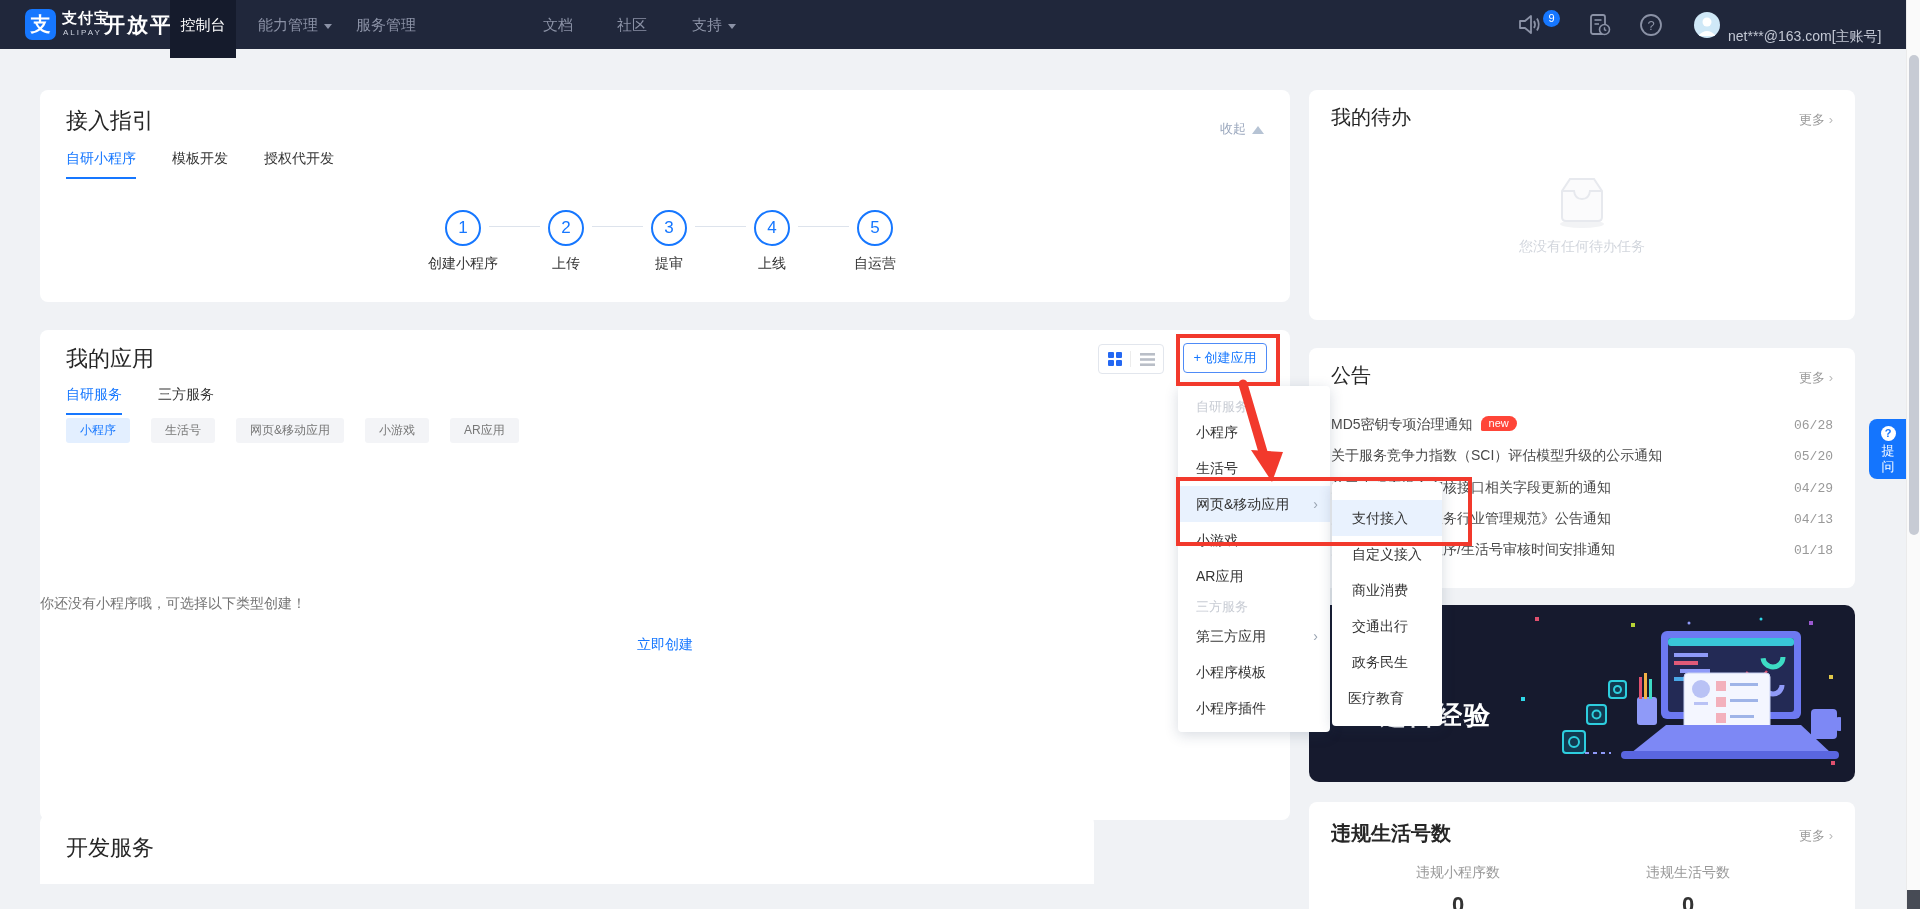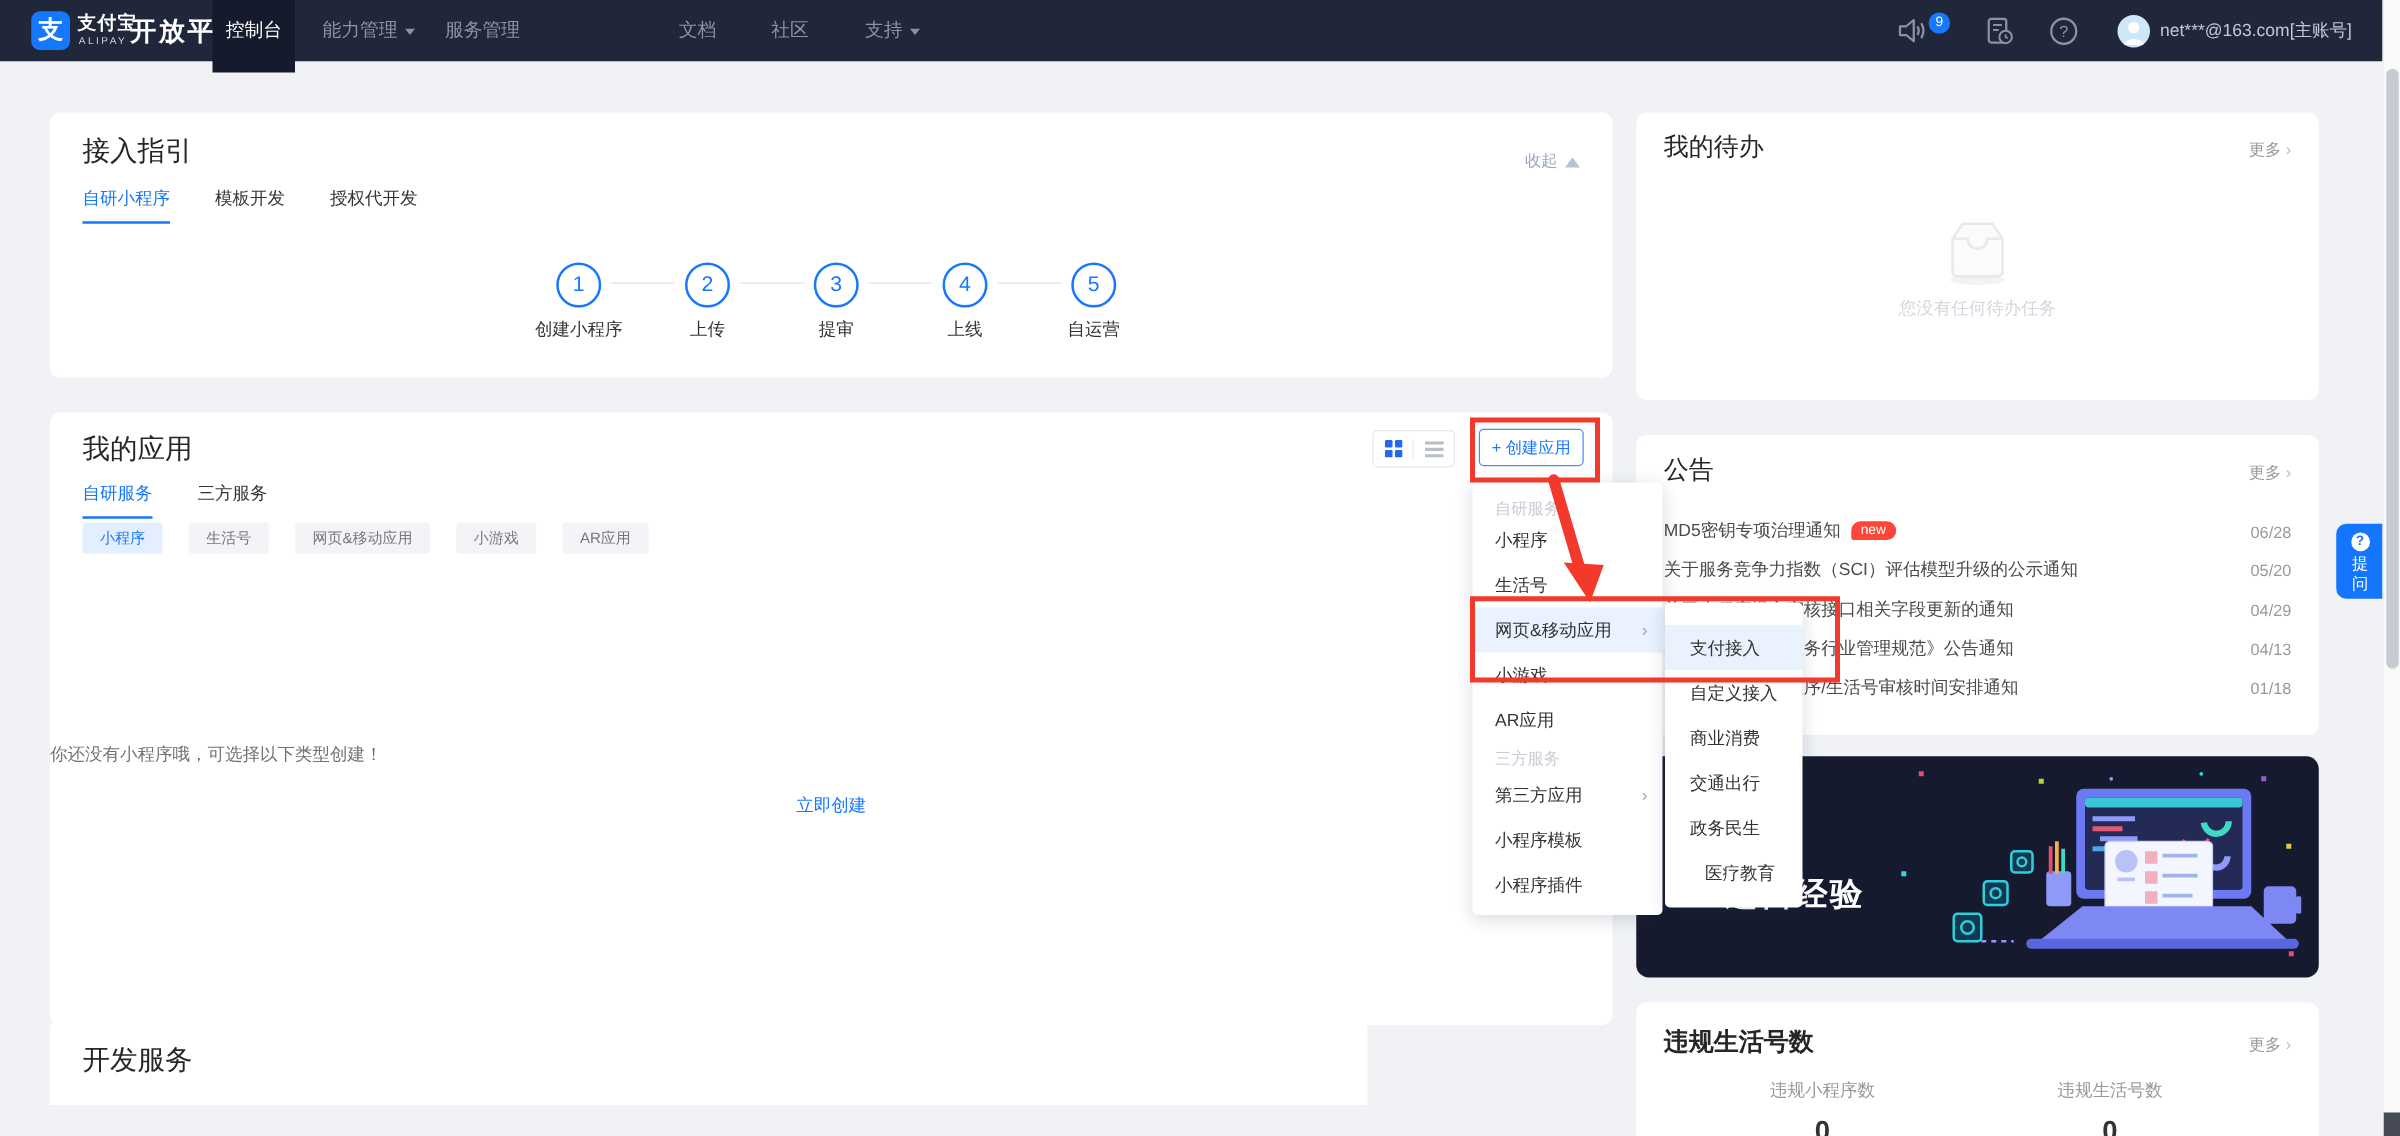--- a/index.html
+++ b/index.html
@@ -8,21 +8,21 @@
   
   .nav{position:absolute;left:0;top:0;width:1920px;height:49px;background:#20273b;z-index:5;}
   .logo-sq{position:absolute;left:25px;top:9px;width:31px;height:31px;background:#1677ff;border-radius:7px;color:#fff;font-size:20px;font-weight:bold;text-align:center;line-height:31px;}
   .brand-cn{position:absolute;left:62px;top:9px;color:#fff;font-size:15px;font-weight:bold;letter-spacing:1px;}
   .brand-en{position:absolute;left:63px;top:28px;color:#cfd4e0;font-size:8px;letter-spacing:2px;}
   .platform{position:absolute;left:104px;top:11px;color:#fff;font-size:21px;font-weight:600;letter-spacing:2px;}
   .nav-item{position:absolute;top:0;height:58px;line-height:49px;color:#8b92a6;font-size:15px;cursor:pointer;}
   .nav-item.active{background:#151b2c;color:#fff;text-align:center;}
   .cr{display:inline-block;width:0;height:0;border-left:4px solid transparent;border-right:4px solid transparent;border-top:5px solid #8b92a6;margin-left:6px;vertical-align:middle;}
   .badge{position:absolute;left:1543px;top:10px;width:17px;height:17px;border-radius:50%;background:#1677ff;color:#fff;font-size:11px;text-align:center;line-height:17px;z-index:6;}
-  .acct{position:absolute;left:1728px;top:0;height:51px;line-height:49px;color:#c3c8d4;font-size:14px;}
+  .acct{position:absolute;left:1728px;top:12px;height:51px;line-height:49px;color:#c3c8d4;font-size:14px;}
   .avatar{position:absolute;left:1694px;top:12px;width:26px;height:26px;border-radius:50%;background:#cfe8f7;overflow:hidden;}
   .navicon{position:absolute;top:13px;}
   
   .sec-title{position:absolute;font-size:22px;color:#262626;}
   .tabs{position:absolute;display:flex;gap:36px;font-size:14px;color:#333;}
   .tab{padding-bottom:9px;cursor:pointer;}
   .tab.active{color:#1677ff;border-bottom:2px solid #1677ff;}
   .collapse{position:absolute;right:26px;top:30px;font-size:13px;color:#9aa7bd;cursor:pointer;}
   .tri-up{display:inline-block;width:0;height:0;border-left:6px solid transparent;border-right:6px solid transparent;border-bottom:8px solid #b6c3d4;margin-left:6px;vertical-align:middle;}
   .step{position:absolute;width:104px;text-align:center;}
@@ -37,21 +37,21 @@
   .pill{height:25px;line-height:25px;padding:0 14px;border-radius:3px;background:#f3f4f7;color:#777;font-size:12px;cursor:pointer;}
   .pill.active{background:#e3efff;color:#1677ff;}
   .empty-text{position:absolute;left:0;right:0;top:265px;text-align:left;font-size:14px;color:#737373;}
   .empty-link{position:absolute;left:0;right:0;top:306px;text-align:center;font-size:14px;color:#1677ff;cursor:pointer;}
   
   .more{position:absolute;right:22px;top:21px;font-size:13px;color:#999;cursor:pointer;}
   .more::after{content:" ›";color:#bbb;}
   .todo-empty{position:absolute;left:0;right:0;top:148px;text-align:center;font-size:14px;color:#d2d6dd;}
   .ann-row{position:absolute;left:22px;right:22px;height:30px;display:flex;justify-content:space-between;align-items:center;}
   .ann-title{font-size:14px;color:#4a4a4a;white-space:nowrap;overflow:hidden;cursor:pointer;}
-  .ann-date{font-size:13px;color:#999;flex:none;margin-left:10px;}
+  .ann-date{font-size:13px;color:#999;flex:none;margin-left:10px;font-family:Liberation Mono, monospace;}
   .new-badge{display:inline-block;margin-left:8px;background:#ff4538;color:#fff;font-size:11px;line-height:15px;padding:0 8px;border-radius:8px 8px 8px 2px;vertical-align:2px;}
   .banner{position:absolute;left:1309px;top:605px;width:546px;height:177px;background:#161a2e;border-radius:10px;overflow:hidden;}
   .banner-text{position:absolute;left:71px;top:93px;color:#fff;font-size:26px;font-weight:700;letter-spacing:2px;}
   .stat{position:absolute;width:220px;text-align:center;}
   .stat-label{font-size:14px;color:#999;}
   .stat-value{margin-top:10px;font-size:22px;color:#333;font-weight:600;}
   
   .menu{position:absolute;background:#fff;border-radius:4px;box-shadow:0 3px 14px rgba(31,56,88,.18);z-index:20;}
   .menu-group{position:absolute;left:18px;font-size:13px;color:#c8ccd4;}
   .menu-item{position:absolute;left:0;right:0;height:36px;line-height:36px;padding-left:18px;font-size:14px;color:#333;cursor:pointer;box-sizing:border-box;}
@@ -305,21 +305,21 @@
     <div class="menu-item" style="top:268px;">小程序模板</div>
     <div class="menu-item" style="top:304px;">小程序插件</div>
   </div>
 
   <div class="menu" style="left:1332px;top:482px;width:110px;height:244px;">
     <div class="menu-item hl" style="top:18px;padding-left:20px;">支付接入</div>
     <div class="menu-item" style="top:54px;padding-left:20px;">自定义接入</div>
     <div class="menu-item" style="top:90px;padding-left:20px;">商业消费</div>
     <div class="menu-item" style="top:126px;padding-left:20px;">交通出行</div>
     <div class="menu-item" style="top:162px;padding-left:20px;">政务民生</div>
-    <div class="menu-item" style="top:198px;padding-left:32px;">医疗教育</div>
+    <div class="menu-item" style="top:198px;padding-left:16px;">医疗教育</div>
   </div>
 
   <div class="redbox" style="left:1176px;top:334px;width:96px;height:44px;"></div>
   <div class="redbox" style="left:1176px;top:477px;width:288px;height:61px;"></div>
   <svg class="ann-svg" style="left:1220px;top:370px;" width="90" height="125" viewBox="0 0 90 125">
     <line x1="23" y1="14" x2="43" y2="82" stroke="#f2392c" stroke-width="9" stroke-linecap="round"></line>
     <polygon points="31,80 63,82 52,112" fill="#f2392c"></polygon>
   </svg>
 
   <div class="ask">

